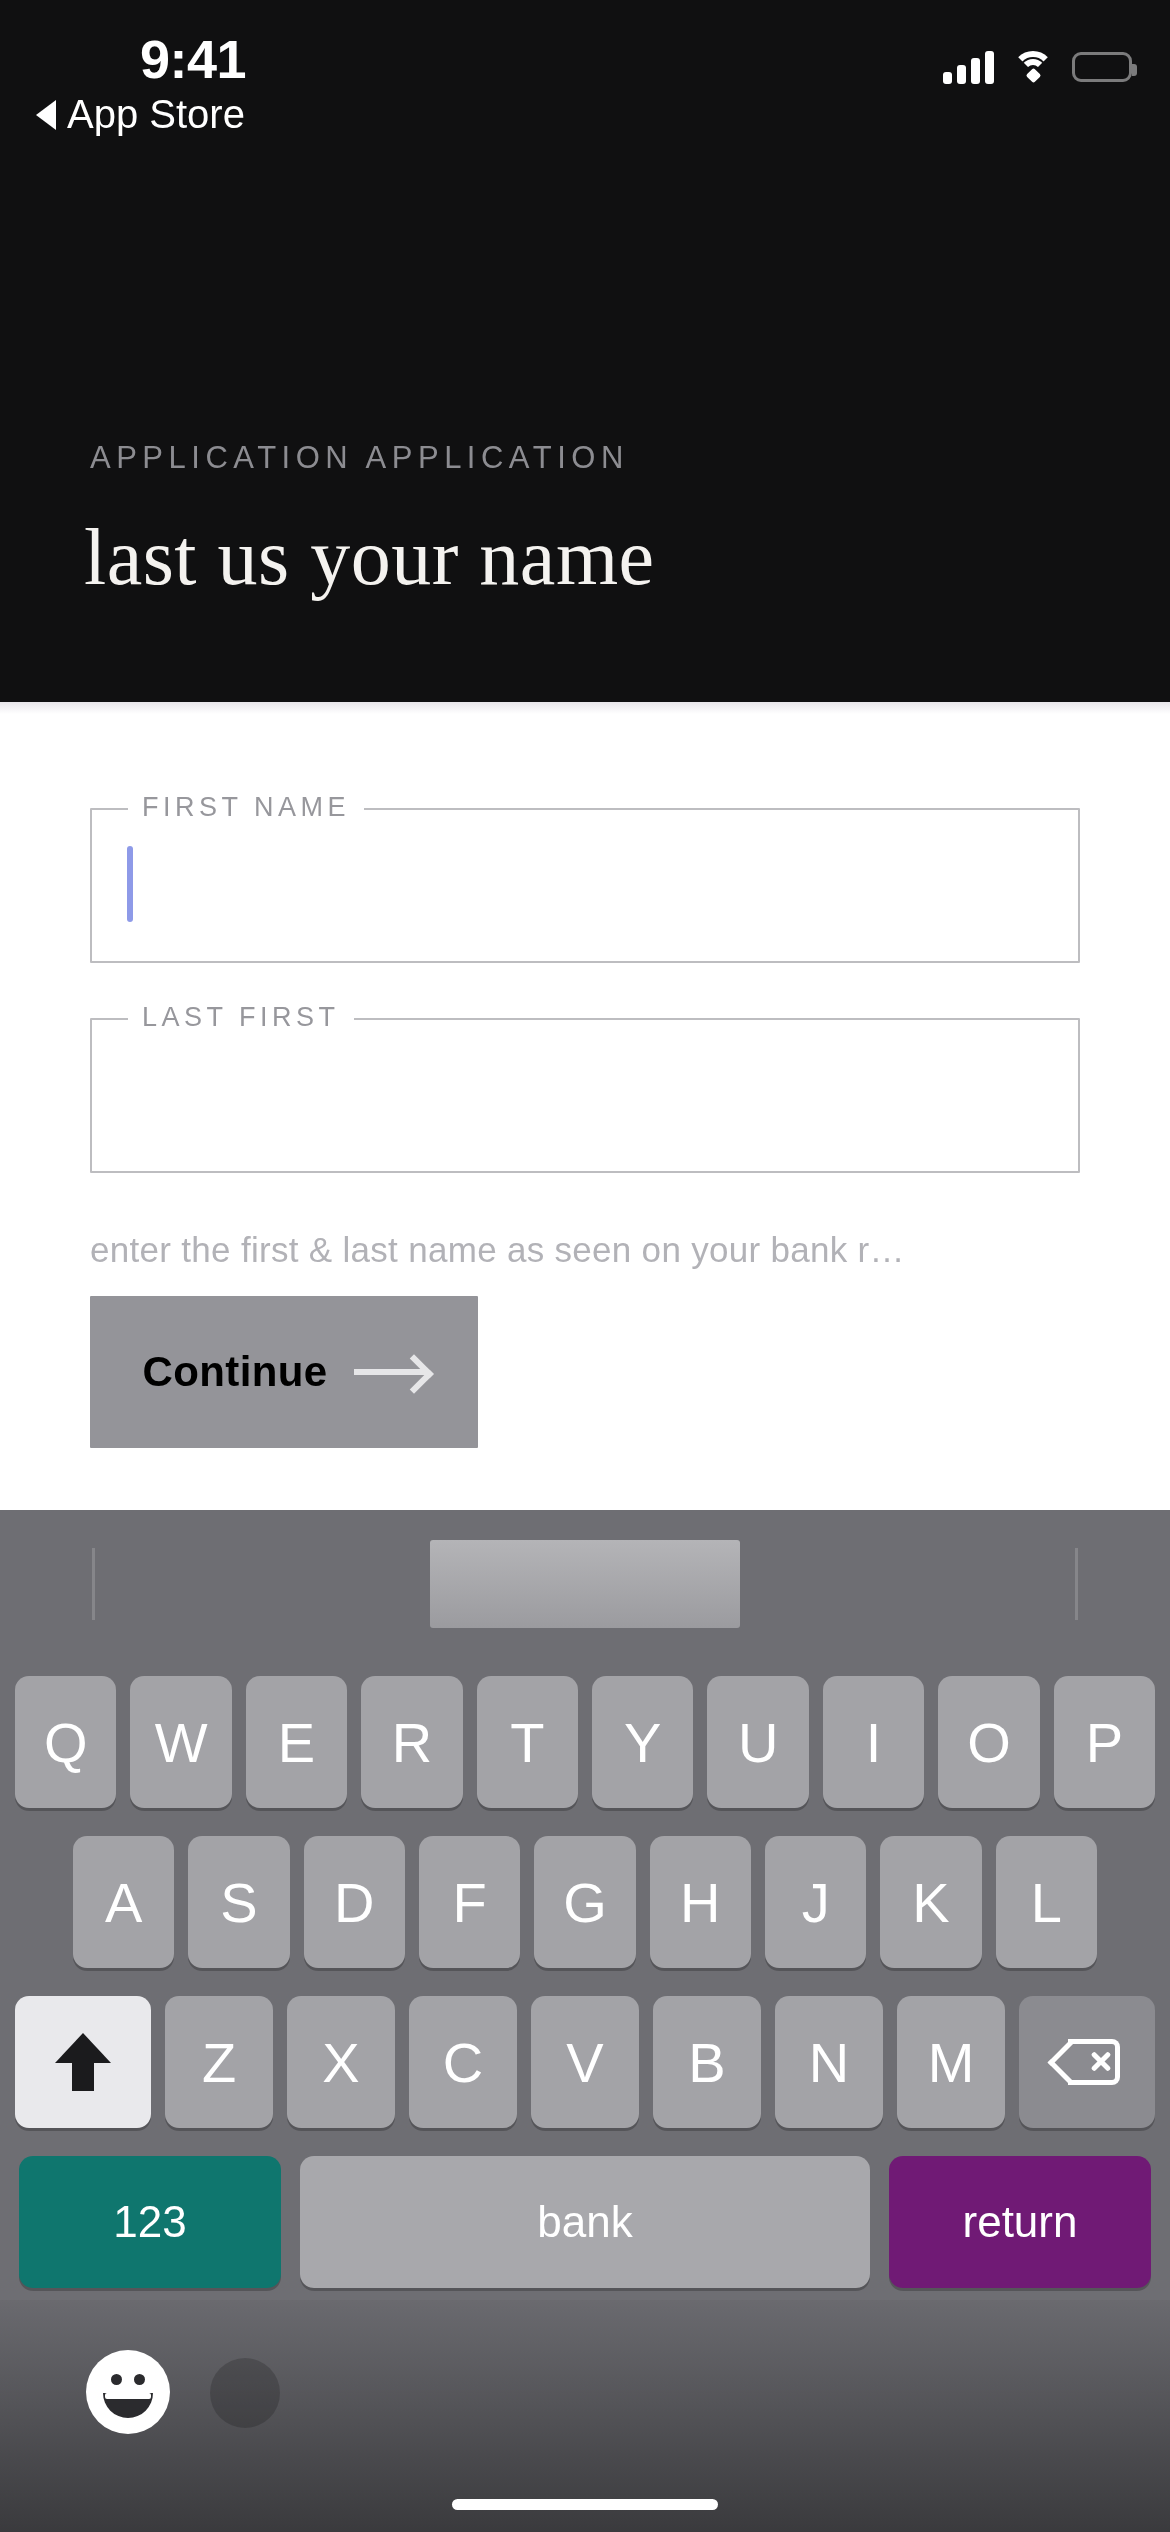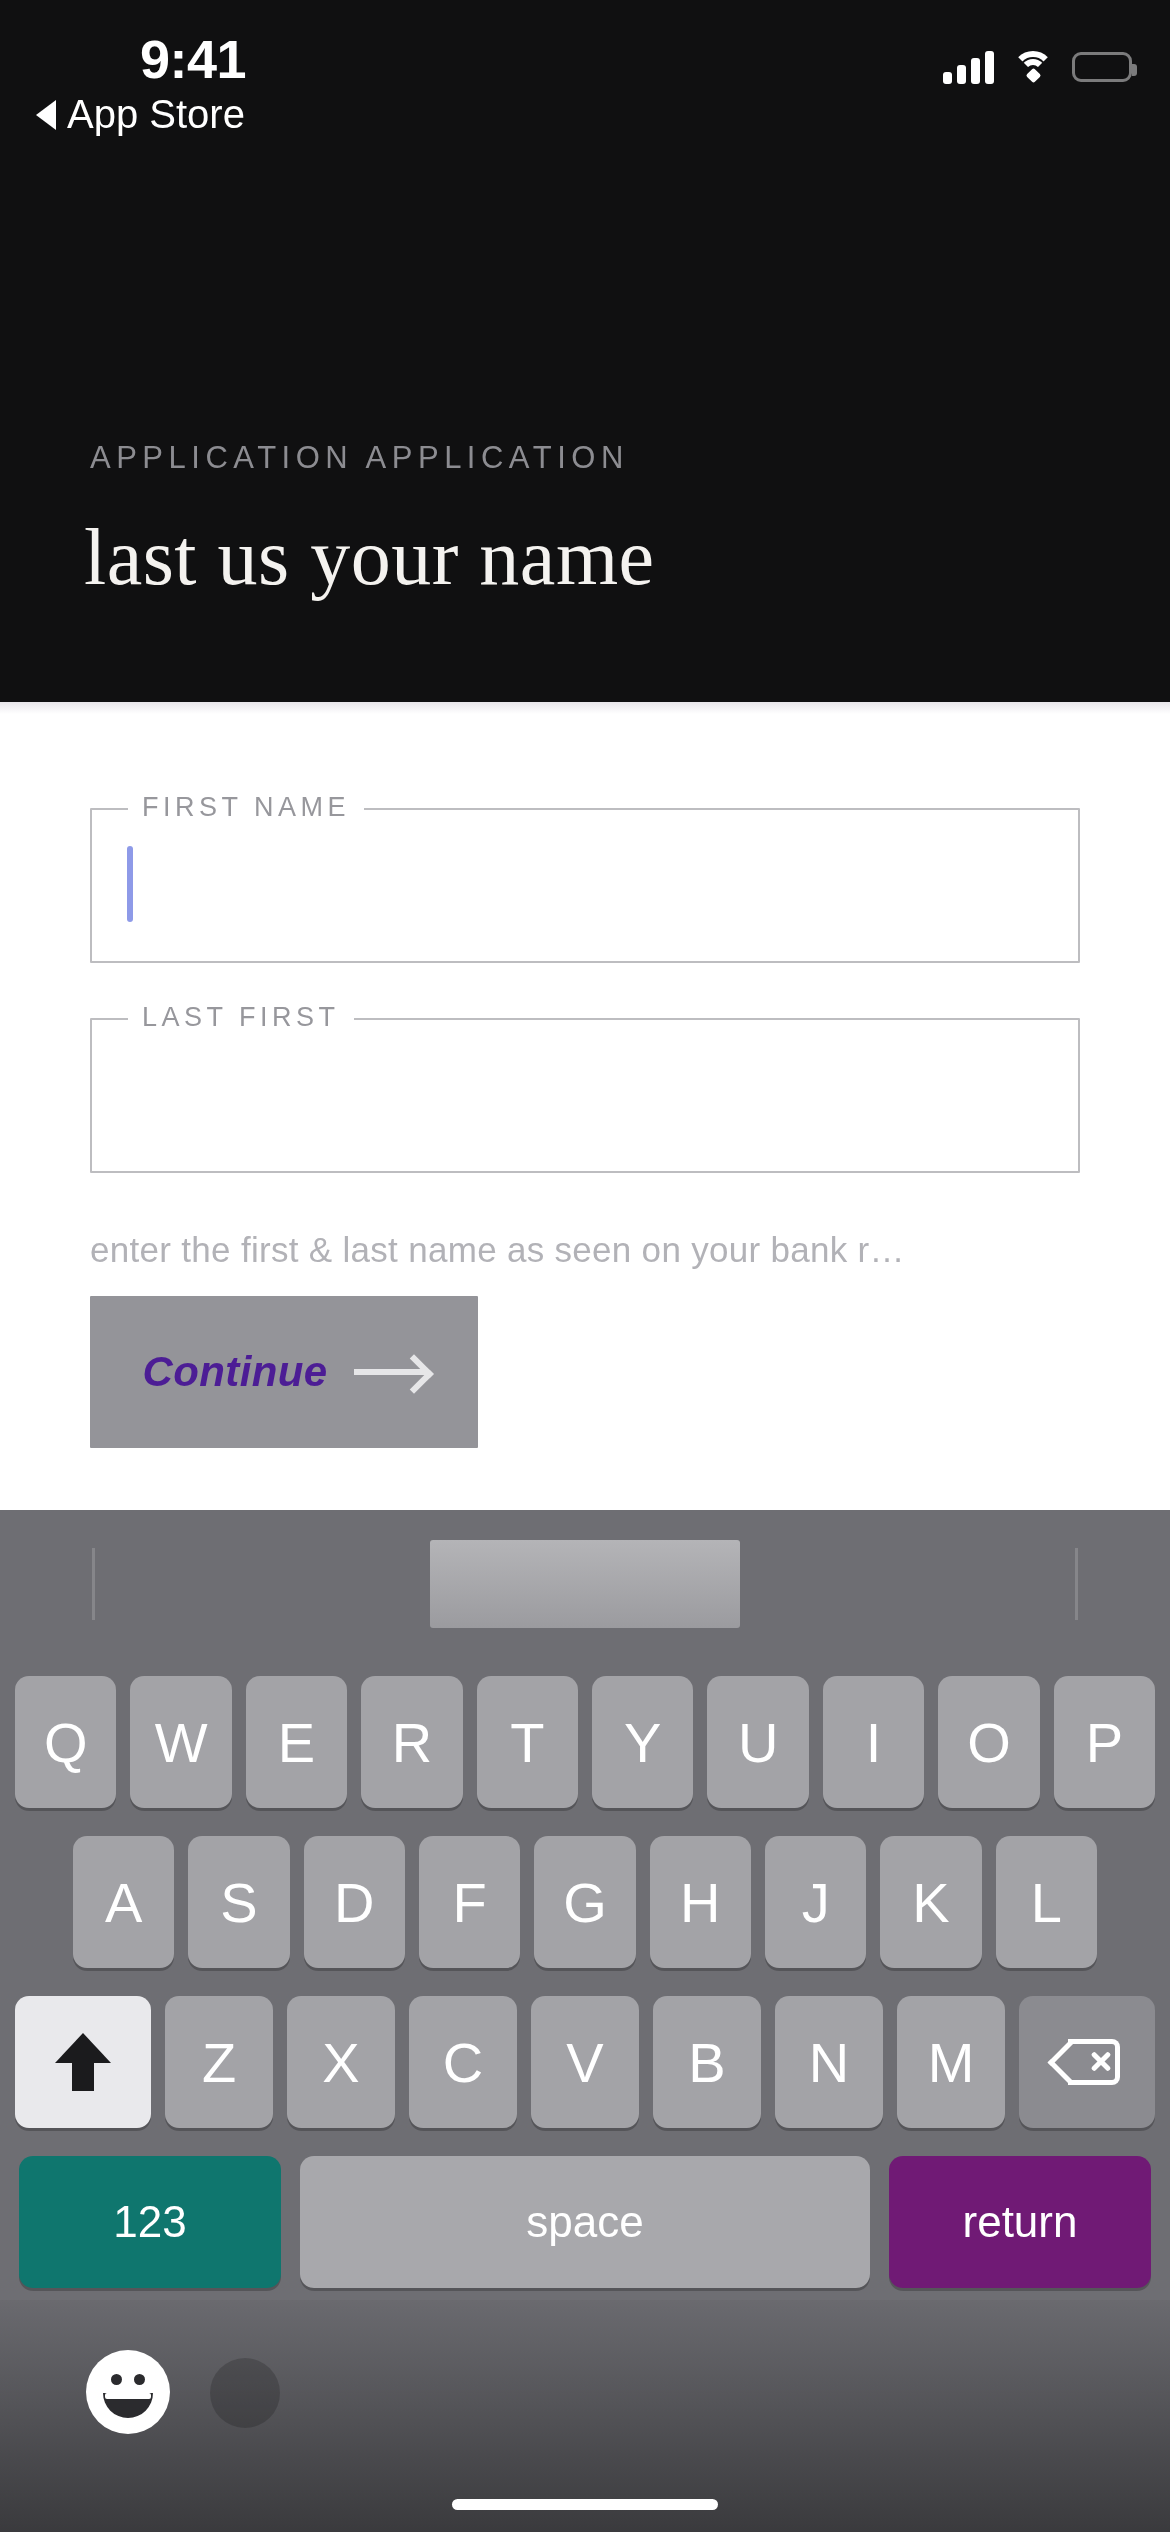--- a/index.html
+++ b/index.html
@@ -129,21 +129,21 @@
   }
   .continue-btn {
     position:absolute; left:90px; top:582px;
     width:388px; height:152px;
     background:#949499;
     border:none; border-radius:1px;
     display:flex; align-items:center; justify-content:center; gap:26px;
     cursor:default;
   }
   .continue-btn .lbl {
-    font-size:42px; font-weight:700; color:#4c1d95; letter-spacing:0.4px;font-style:italic;
+    font-size:42px; font-weight:700; color:#000000; letter-spacing:0.4px;
   }
   .continue-btn .arrow {
     position:relative; width:72px; height:6px; background:#e6e6e8;
   }
   .continue-btn .arrow:after {
     content:""; position:absolute; right:-2px; top:-9px;
     width:22px; height:22px;
     border-top:6px solid #e6e6e8; border-right:6px solid #e6e6e8;
     transform:rotate(45deg);
   }
@@ -365,21 +365,21 @@
           <span class="body"></span>
             <span class="tip"></span>
           <span class="x1"></span>
             <span class="x2"></span>
         </span>
       </div>
     </div>
 
     <div class="krow" id="krow4">
       <div class="key num">123</div>
-      <div class="key space">space</div>
+      <div class="key space">bank</div>
       <div class="key ret">return</div>
     </div>
 
     <div class="kbfooter">
       <div class="emoji-key">
         <span class="emoji-face">
           <span class="eye l"></span>
             <span class="eye r"></span>
           <span class="mouth"></span>
             <span class="teeth"></span>

